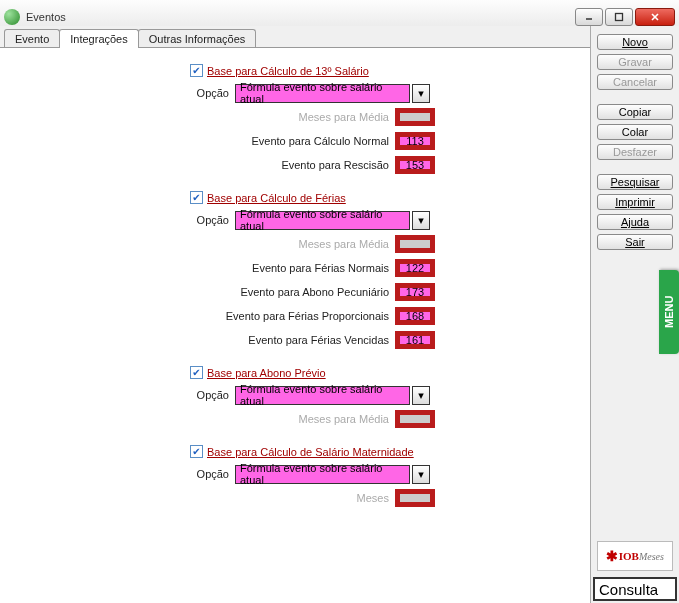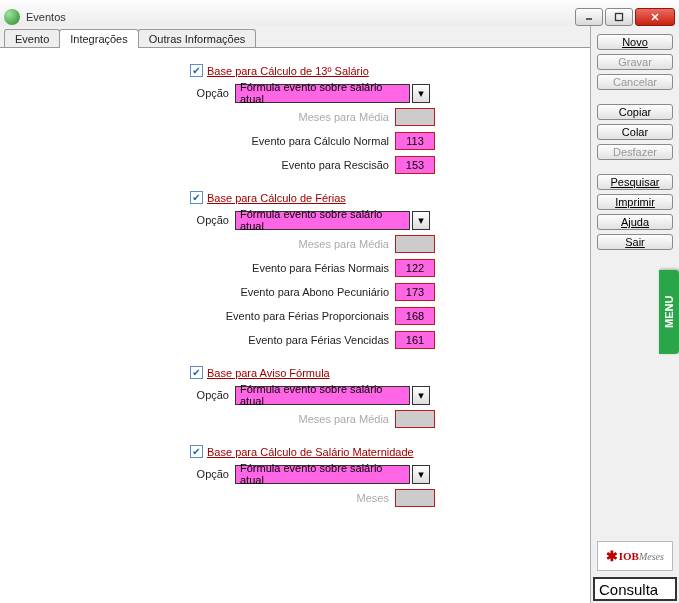--- a/index.html
+++ b/index.html
@@ -134,21 +134,21 @@
   }
   .dropdown .ddbtn {
     width: 18px; height: 19px;
     border: 1px solid #333;
     margin-left: 2px;
     background: linear-gradient(#fff,#ddd);
     display: flex; align-items: center; justify-content: center;
   }
   .numfield {
     width: 40px; height: 18px;
-    border: 1px solid #b91c1c;
+    border: 5px solid #b91c1c;
     background: #ff66e6;
     color: #000;
     text-align: center;
     padding: 1px 2px;
     display: flex; align-items: center; justify-content: center;
   }
   .numfield.disabled {
     background: #ccc;
     color: #ccc;
   }
@@ -321,21 +321,21 @@
           <div class="label">Evento para Férias Vencidas</div>
           <div class="numfield">161</div>
         </div>
       </div>
 
       <div class="section">
         <div class="section-header">
           <span class="checkbox">
               <span class="mark">✔</span>
             </span>
-          <span class="section-link">Base para Aviso Fórmula</span>
+          <span class="section-link">Base para Abono Prévio</span>
         </div>
         <div class="row opcao">
           <div class="label">Opção</div>
           <div class="dropdown">
             <div class="ddfield">Fórmula evento sobre salário atual</div>
             <div class="ddbtn">▾</div>
           </div>
         </div>
         <div class="row disabled">
           <div class="label">Meses para Média</div>

